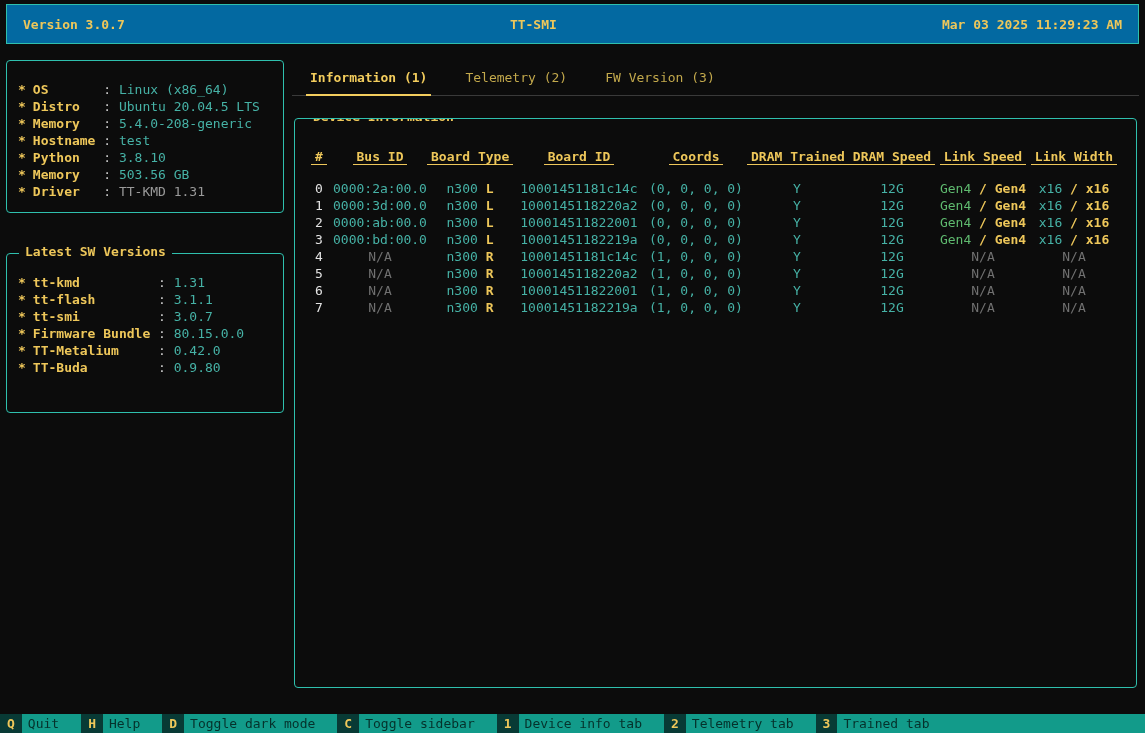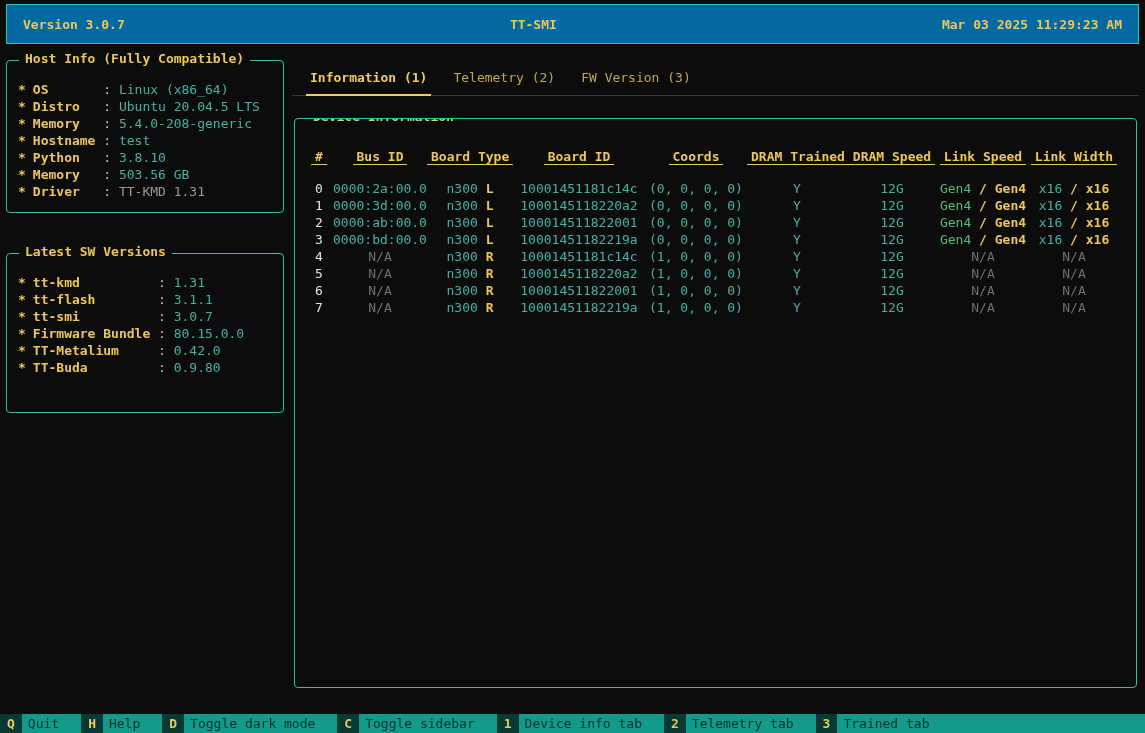--- a/index.html
+++ b/index.html
@@ -48,21 +48,21 @@
 
   .info-line{display:flex;line-height:17px;white-space:pre;}
   .star{color:var(--yellow);font-weight:bold;margin:0 7px 0 5px;}
   .lbl{display:inline-block;color:var(--yellow);font-weight:bold;flex:none;white-space:pre;}
   .colon{color:#c9c9c9;white-space:pre;}
   .val{color:var(--teal-text);white-space:pre;}
   .val.muted{color:#9a9a9a;}
 
   
   .main{flex:1;display:flex;flex-direction:column;min-width:0;padding-bottom:26px;}
-  .tabs{display:flex;gap:18px;padding:12px 14px 0 14px;border-bottom:1px solid #3a3a3a;}
+  .tabs{display:flex;gap:30px;padding:12px 14px 0 14px;border-bottom:1px solid #3a3a3a;}
   .tab{
     padding:8px 4px 9px 4px;
     color:#c3a94c;cursor:pointer;white-space:nowrap;
   }
   .tab.active{
     color:#f3cd5d;font-weight:bold;
     border-bottom:2px solid #f3cd5d;margin-bottom:-1px;
   }
 
   .device-panel{flex:1;margin:22px 2px 0 2px;padding:30px 10px 10px 10px;overflow:hidden;}
@@ -105,21 +105,20 @@
   <header class="topbar">
     <span>Version 3.0.7</span>
     <span>TT-SMI</span>
     <span>Mar 03 2025 11:29:23 AM</span>
   </header>
 
   <div class="content">
 
     <aside class="sidebar">
       <section class="panel host-panel">
-        <span class="panel-title">Host Info (Fully Compatible)</span>
         <div class="panel-body">
             <div class="info-line"><span class="star">*</span><span class="lbl" style="width:9ch">OS</span><span class="colon">: </span><span class="val">Linux (x86_64)</span></div>
             <div class="info-line"><span class="star">*</span><span class="lbl" style="width:9ch">Distro</span><span class="colon">: </span><span class="val">Ubuntu 20.04.5 LTS</span></div>
             <div class="info-line"><span class="star">*</span><span class="lbl" style="width:9ch">Memory</span><span class="colon">: </span><span class="val">5.4.0-208-generic</span></div>
             <div class="info-line"><span class="star">*</span><span class="lbl" style="width:9ch">Hostname</span><span class="colon">: </span><span class="val">test</span></div>
             <div class="info-line"><span class="star">*</span><span class="lbl" style="width:9ch">Python</span><span class="colon">: </span><span class="val">3.8.10</span></div>
             <div class="info-line"><span class="star">*</span><span class="lbl" style="width:9ch">Memory</span><span class="colon">: </span><span class="val">503.56 GB</span></div>
             <div class="info-line"><span class="star">*</span><span class="lbl" style="width:9ch">Driver</span><span class="colon">: </span><span class="val muted">TT-KMD 1.31</span></div>
           </div>
       </section>

